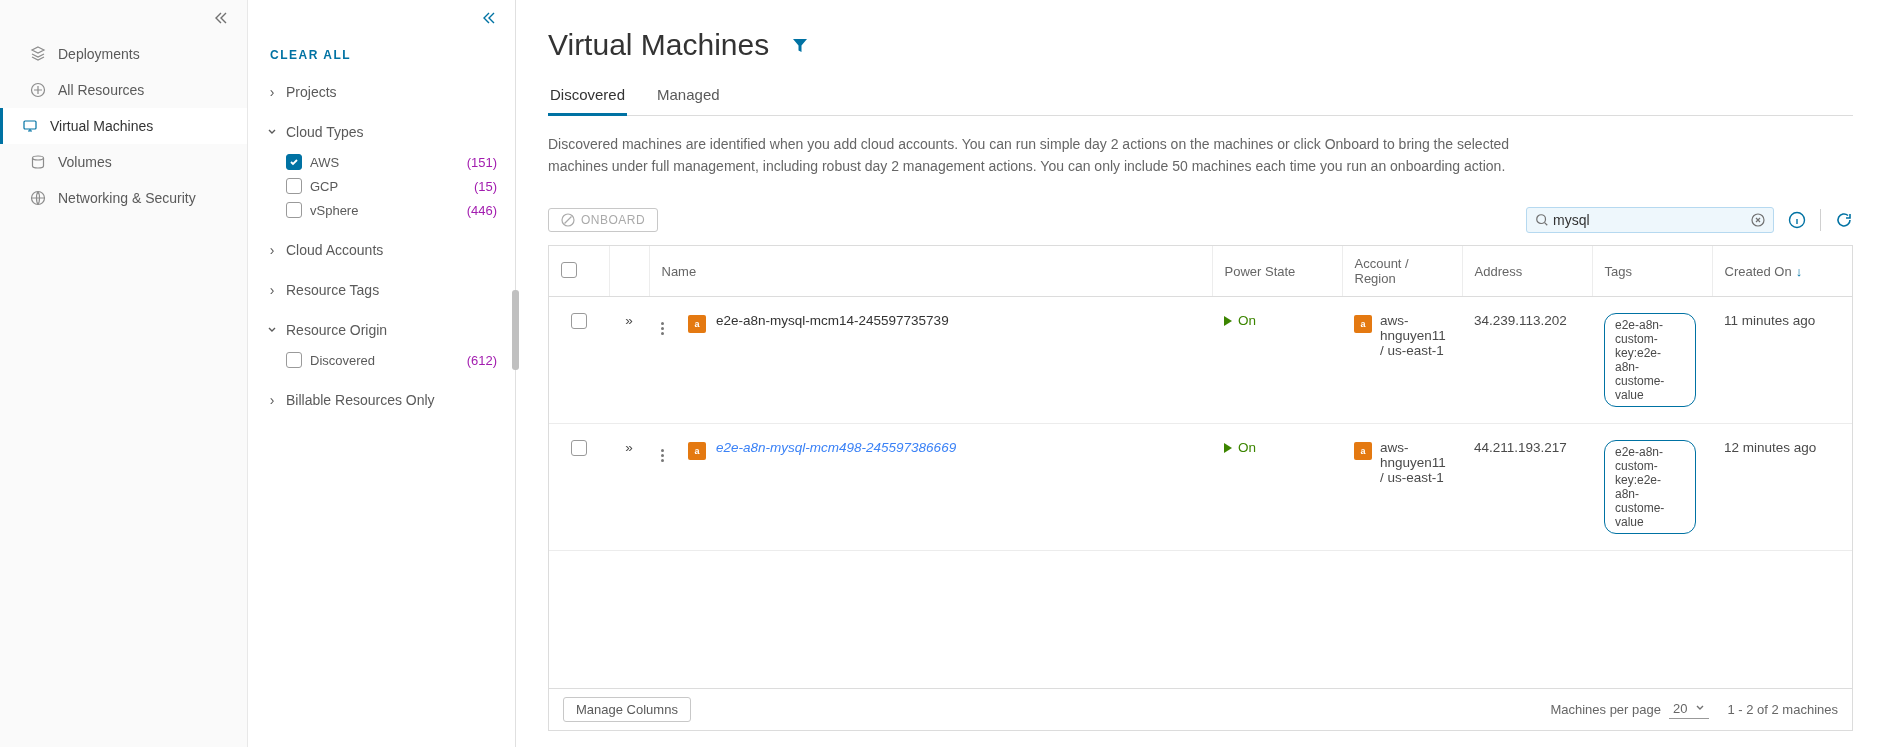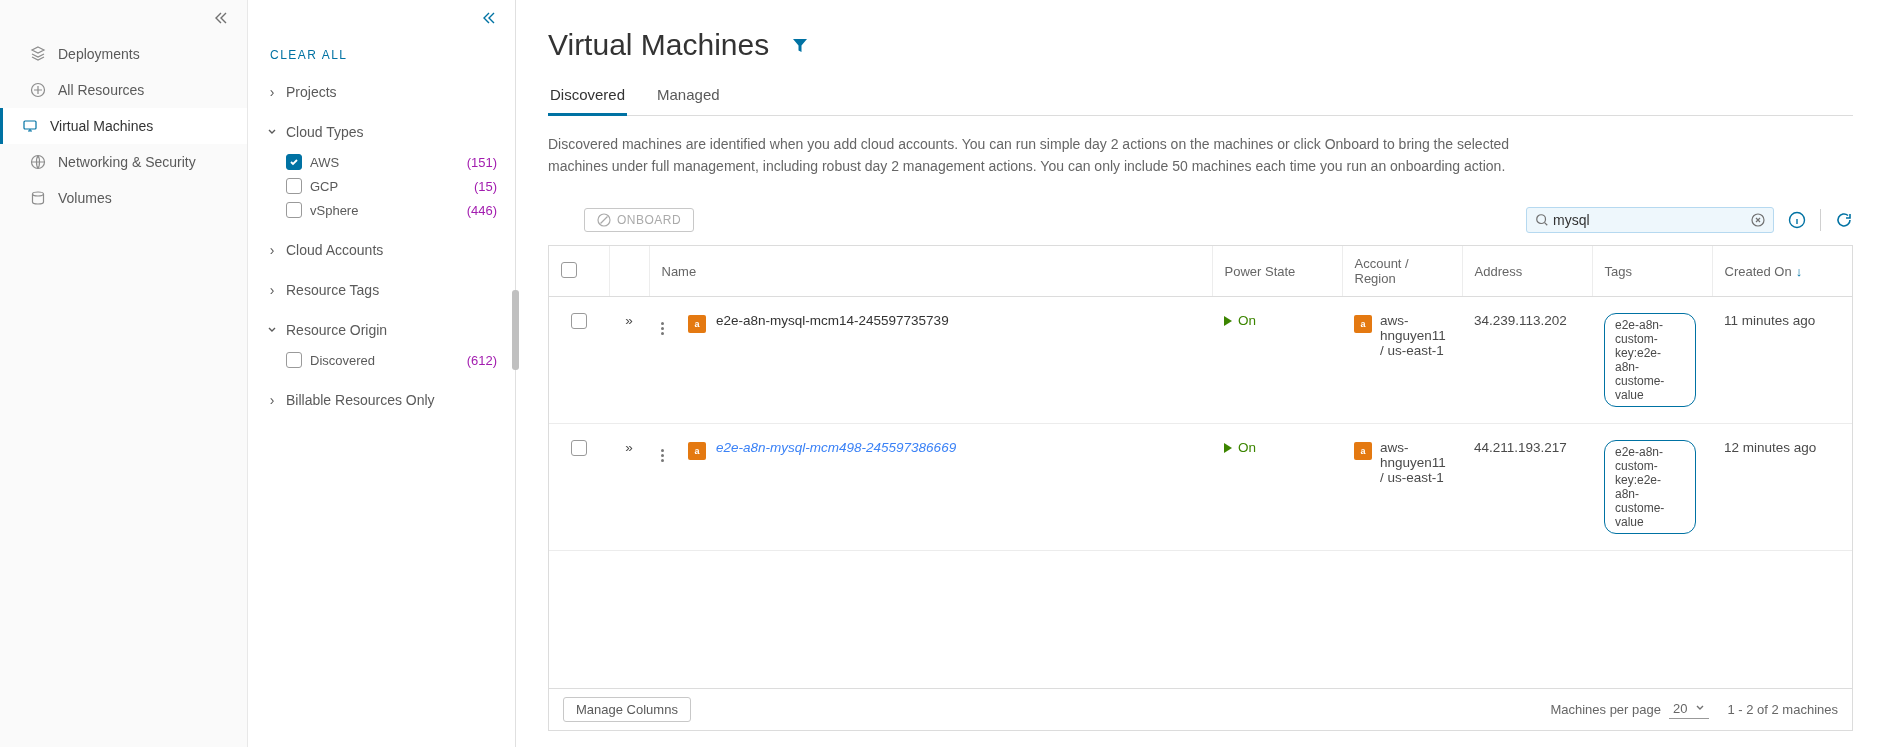--- a/index.html
+++ b/index.html
@@ -12,21 +12,21 @@
 .nav-collapse svg { cursor: pointer; }
 .nav-items { flex: 1; }
 .nav-item { display: flex; align-items: center; padding: 10px 30px; color: #5a5a5a; font-size: 14px; cursor: pointer; gap: 12px; }
 .nav-item.active { background: #fff; border-left: 3px solid #0072a3; padding-left: 19px; color: #333; }
 .nav-icon { width: 16px; height: 16px; display: inline-flex; align-items: center; justify-content: center; color: #8c8c8c; }
 .nav-item.active .nav-icon { color: #0072a3; }
 
 
 .filter-panel { width: 268px; background: #fff; border-right: 1px solid #e0e0e0; position: relative; padding: 0 18px; display: flex; flex-direction: column; }
 .filter-collapse { height: 36px; display: flex; justify-content: flex-end; align-items: center; color: #0072a3; padding-right: 0; }
-.filter-clear { color: #0072a3; font-size: 12px; letter-spacing: 1.5px; font-weight: 400; padding: 12px 4px 18px; cursor: pointer; }
+.filter-clear { color: #0072a3; font-size: 12px; letter-spacing: 1.5px; font-weight: 700; padding: 12px 4px 18px; cursor: pointer; }
 .filter-section { margin-bottom: 16px; }
 .filter-head { display: flex; align-items: center; gap: 8px; cursor: pointer; font-size: 14px; color: #5a5a5a; padding: 4px 0; }
 .filter-head .chev { width: 12px; display: inline-flex; justify-content: center; }
 .filter-opts { margin-left: 20px; margin-top: 6px; }
 .filter-opt { display: flex; align-items: center; justify-content: space-between; padding: 4px 0; }
 .filter-opt-left { display: flex; align-items: center; gap: 8px; }
 .chk { width: 16px; height: 16px; border: 1px solid #9a9a9a; border-radius: 3px; display: inline-flex; align-items: center; justify-content: center; background:#fff; }
 .chk.checked { background: #0072a3; border-color: #0072a3; color: #fff; }
 .filter-count { color: #a21caf; font-size: 13px; }
 .scroll-thumb { position: absolute; right: -4px; top: 290px; width: 7px; height: 80px; background: #c0c0c0; border-radius: 3px; }
@@ -36,21 +36,21 @@
 .page-title-row { display: flex; align-items: center; gap: 22px; }
 .page-title { font-size: 30px; font-weight: 300; color: #333; }
 .filter-icon-big { color: #0072a3; }
 .tabs { display: flex; border-bottom: 1px solid #dcdcdc; margin-top: 18px; gap: 28px; }
 .tab { padding: 6px 2px 10px; font-size: 15px; color: #5a5a5a; cursor: pointer; }
 .tab.active { color: #333; border-bottom: 3px solid #0072a3; margin-bottom: -1px; }
 .desc { margin-top: 18px; font-size: 14px; color: #666; line-height: 1.55; max-width: 1020px; }
 
 
 .toolbar { display: flex; align-items: center; justify-content: space-between; margin-top: 30px; }
-.tb-left { display: flex; align-items: center; gap: 10px; margin-left: 36px; }
+.tb-left { display: flex; align-items: center; gap: 10px; }
 .btn { border: 1px solid #c8c8c8; border-radius: 3px; padding: 4px 12px; display: inline-flex; align-items: center; gap: 6px; font-size: 12px; color: #aaa; background:#fff; cursor: not-allowed; letter-spacing: .5px; }
 .tb-right { display: flex; align-items: center; gap: 14px; justify-content: space-between; }
 .search-box { display: flex; align-items: center; border: 1px solid #b6d9f0; background: #eef7fc; border-radius: 3px; padding: 2px 8px; width: 248px; }
 .search-box input { border: none; background: transparent; outline: none; font-size: 14px; flex: 1; color: #333; padding: 2px 4px; }
 .info-icon { color: #0072a3; }
 .divider-v { width: 1px; height: 22px; background: #d0d0d0; }
 .refresh-icon { color: #0072a3; cursor: pointer; }
 
 
 .table-wrap { border: 1px solid #dcdcdc; margin-top: 12px; flex: 1; display: flex; flex-direction: column; min-height: 0; }
@@ -117,34 +117,34 @@
             <svg width="16" height="16" viewBox="0 0 16 16" fill="none" stroke="currentColor" stroke-width="1.2">
               <rect x="2" y="3" width="12" height="8" rx="1"></rect>
               <path d="M6 13h4M8 11v2"></path>
             </svg>
           </span>
         <span>Virtual Machines</span>
       </div>
       <div class="nav-item">
         <span class="nav-icon">
             <svg width="16" height="16" viewBox="0 0 16 16" fill="none" stroke="currentColor" stroke-width="1.2">
+              <ellipse cx="8" cy="4" rx="5.5" ry="2"></ellipse>
+              <path d="M2.5 4v8c0 1.1 2.5 2 5.5 2s5.5-.9 5.5-2V4"></path>
+            </svg>
+          </span>
+        <span>Volumes</span>
+      </div>
+      <div class="nav-item">
+        <span class="nav-icon">
+            <svg width="16" height="16" viewBox="0 0 16 16" fill="none" stroke="currentColor" stroke-width="1.2">
               <circle cx="8" cy="8" r="6.5"></circle>
               <path d="M2 8h12M8 2c2 2 2 10 0 12M8 2c-2 2-2 10 0 12"></path>
             </svg>
           </span>
         <span>Networking &amp; Security</span>
-      </div>
-      <div class="nav-item">
-        <span class="nav-icon">
-            <svg width="16" height="16" viewBox="0 0 16 16" fill="none" stroke="currentColor" stroke-width="1.2">
-              <ellipse cx="8" cy="4" rx="5.5" ry="2"></ellipse>
-              <path d="M2.5 4v8c0 1.1 2.5 2 5.5 2s5.5-.9 5.5-2V4"></path>
-            </svg>
-          </span>
-        <span>Volumes</span>
       </div>
     </div>
   </div>
 
   <div class="filter-panel">
     <div class="filter-collapse">
       <svg width="16" height="16" viewBox="0 0 16 16" fill="none" stroke="currentColor" stroke-width="1.4">
           <path d="M8 3l-5 5 5 5M13 3l-5 5 5 5"></path>
         </svg>
     </div>

